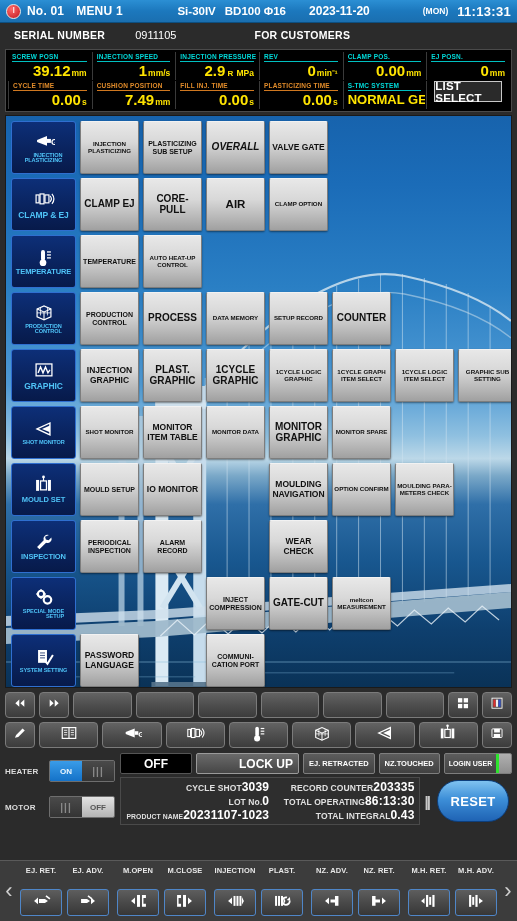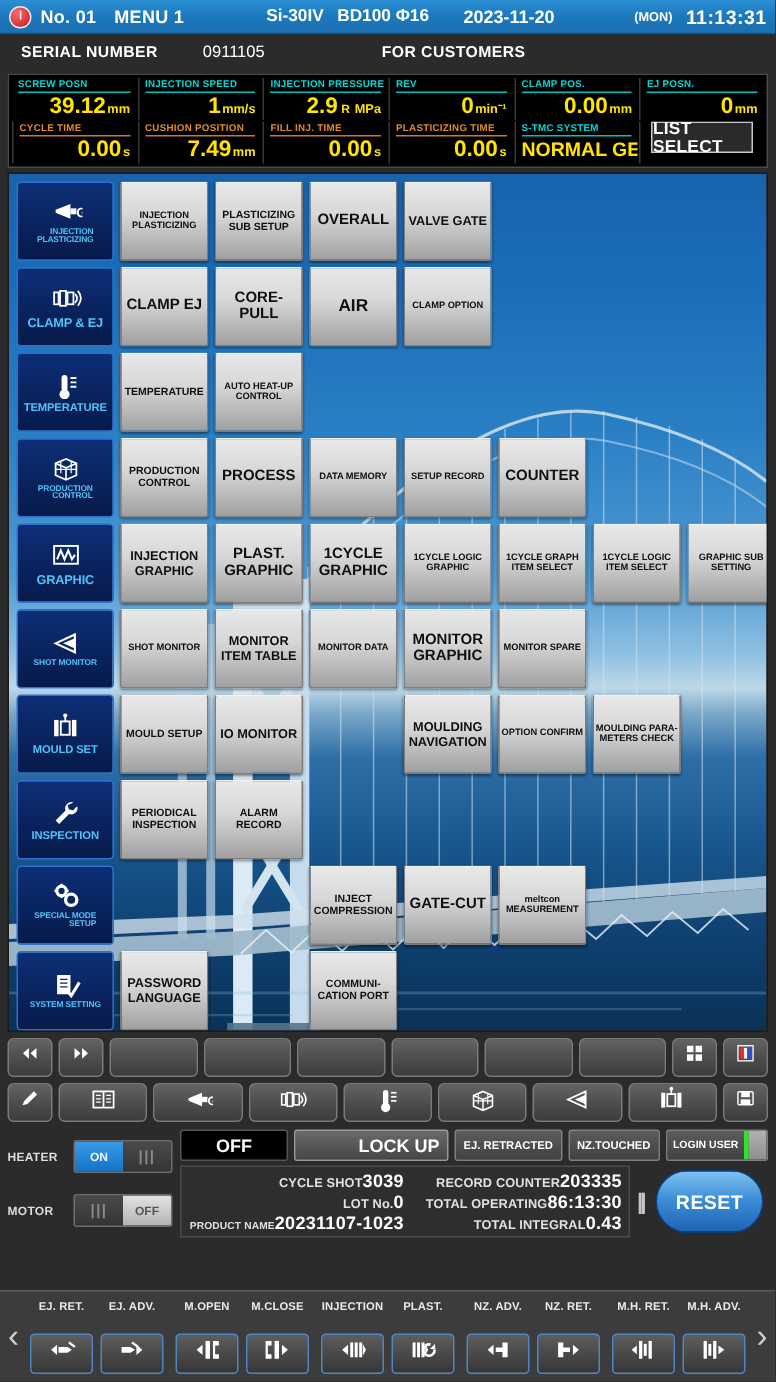--- a/index.html
+++ b/index.html
@@ -527,21 +527,21 @@
             </svg></span>
       <span class="sbtn-lbl sz-sm">SYSTEM SETTING</span>
         </div>
       </div>
       <div class="gcell" style="grid-area: 1 / 2;">
         <div class="mbtn m-xs">INJECTION<br>PLASTICIZING</div>
       </div>
       <div class="gcell" style="grid-area: 1 / 3;">
         <div class="mbtn m-sm">PLASTICIZING<br>SUB SETUP</div>
       </div>
-      <div class="gcell" style="grid-area: 1 / 4;">
+      <div class="gcell" style="grid-area: 1 / 4; font-style: italic;">
         <div class="mbtn m-lg">OVERALL</div>
       </div>
       <div class="gcell" style="grid-area: 1 / 5;">
         <div class="mbtn m-md">VALVE GATE</div>
       </div>
       <div class="gcell" style="grid-area: 2 / 2;">
         <div class="mbtn m-lg">CLAMP  EJ</div>
       </div>
       <div class="gcell" style="grid-area: 2 / 3;">
         <div class="mbtn m-lg">CORE-PULL</div>
@@ -622,20 +622,23 @@
         <div class="mbtn m-xs">OPTION CONFIRM</div>
       </div>
       <div class="gcell" style="grid-area: 7 / 7;">
         <div class="mbtn m-xs">MOULDING PARA-<br>METERS CHECK</div>
       </div>
       <div class="gcell" style="grid-area: 8 / 2;">
         <div class="mbtn m-sm">PERIODICAL<br>INSPECTION</div>
       </div>
       <div class="gcell" style="grid-area: 8 / 3;">
         <div class="mbtn m-sm">ALARM RECORD</div>
+      </div>
+      <div class="gcell" style="grid-area: 8 / 5;">
+        <div class="mbtn m-md">WEAR CHECK</div>
       </div>
       <div class="gcell" style="grid-area: 9 / 4;">
         <div class="mbtn m-sm">INJECT<br>COMPRESSION</div>
       </div>
       <div class="gcell" style="grid-area: 9 / 5;">
         <div class="mbtn m-lg">GATE-CUT</div>
       </div>
       <div class="gcell" style="grid-area: 9 / 6;">
         <div class="mbtn m-xs">meltcon<br>MEASUREMENT</div>
       </div>

